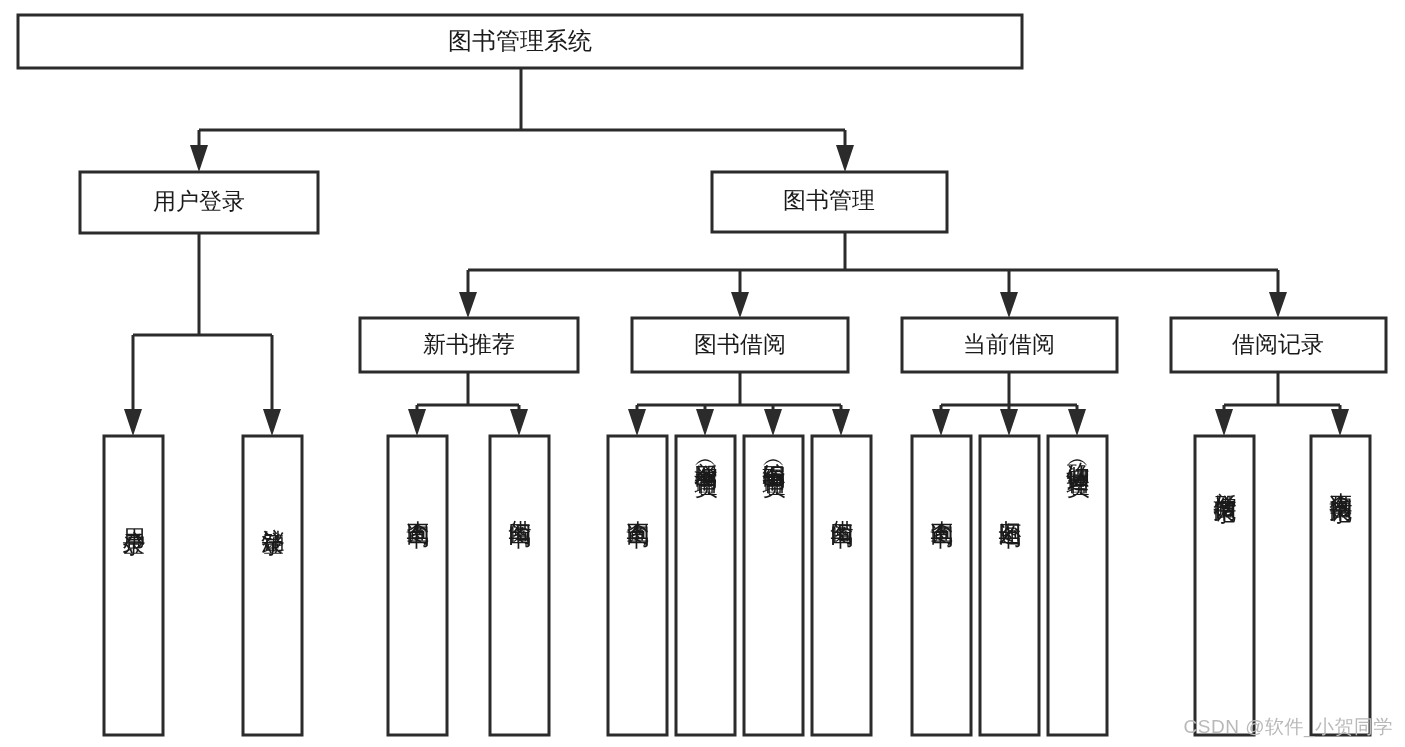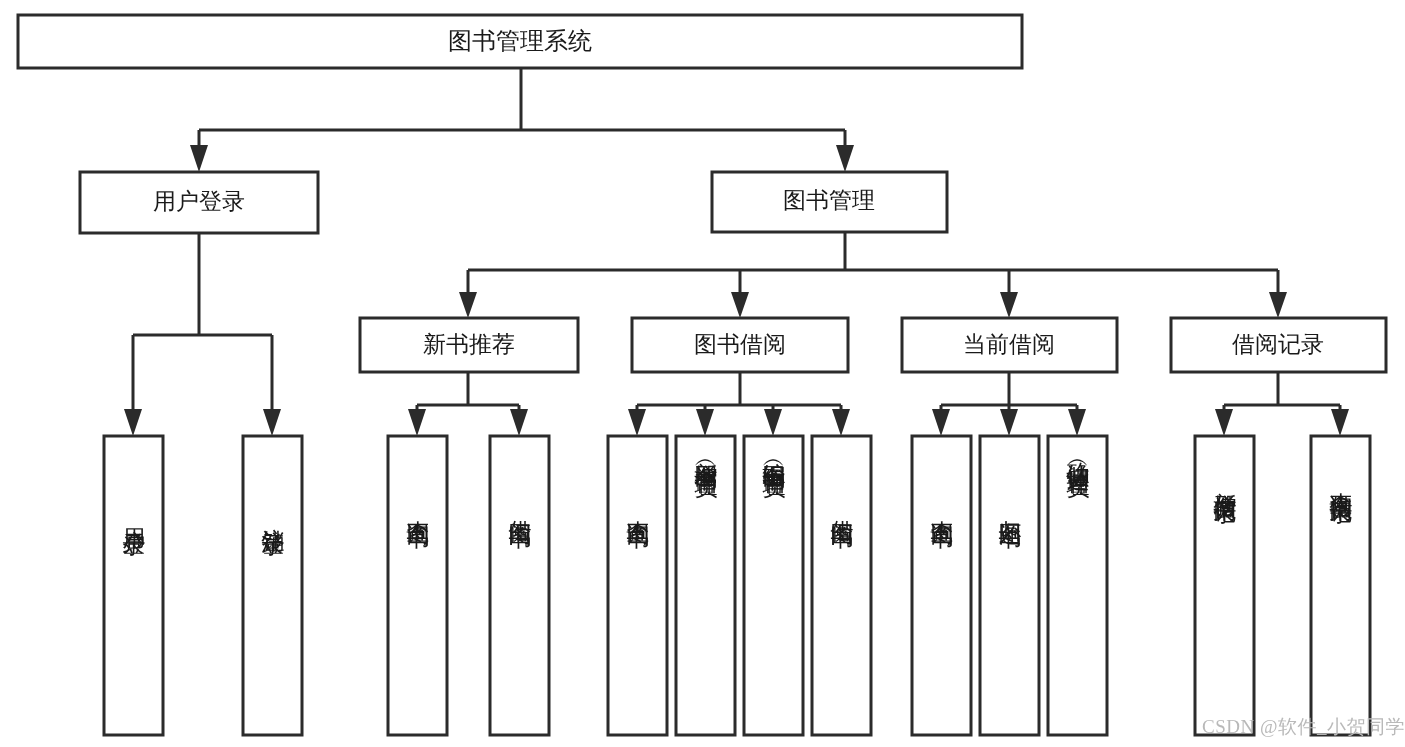--- a/index.html
+++ b/index.html
@@ -73,23 +73,23 @@
     text-orientation: upright;
     font-family: "Liberation Sans", "DejaVu Sans", sans-serif;
     font-size: 23px;
     line-height: 1.12;
     color: #1a1a1a;
     letter-spacing: 2px;
     white-space: nowrap;
   }
   .watermark {
     position: absolute;
-    right: 0;
+    right: 12px;
     bottom: 7px;
-    font-family: Liberation Serif, serif;
+    font-family: Liberation Sans, sans-serif;
     font-size: 19px;
     color: #b9b9b9;
     letter-spacing: 0.5px;
     user-select: none;
   }
 </style>
 </head>
 <body>
 
 <div id="diagram-root">

